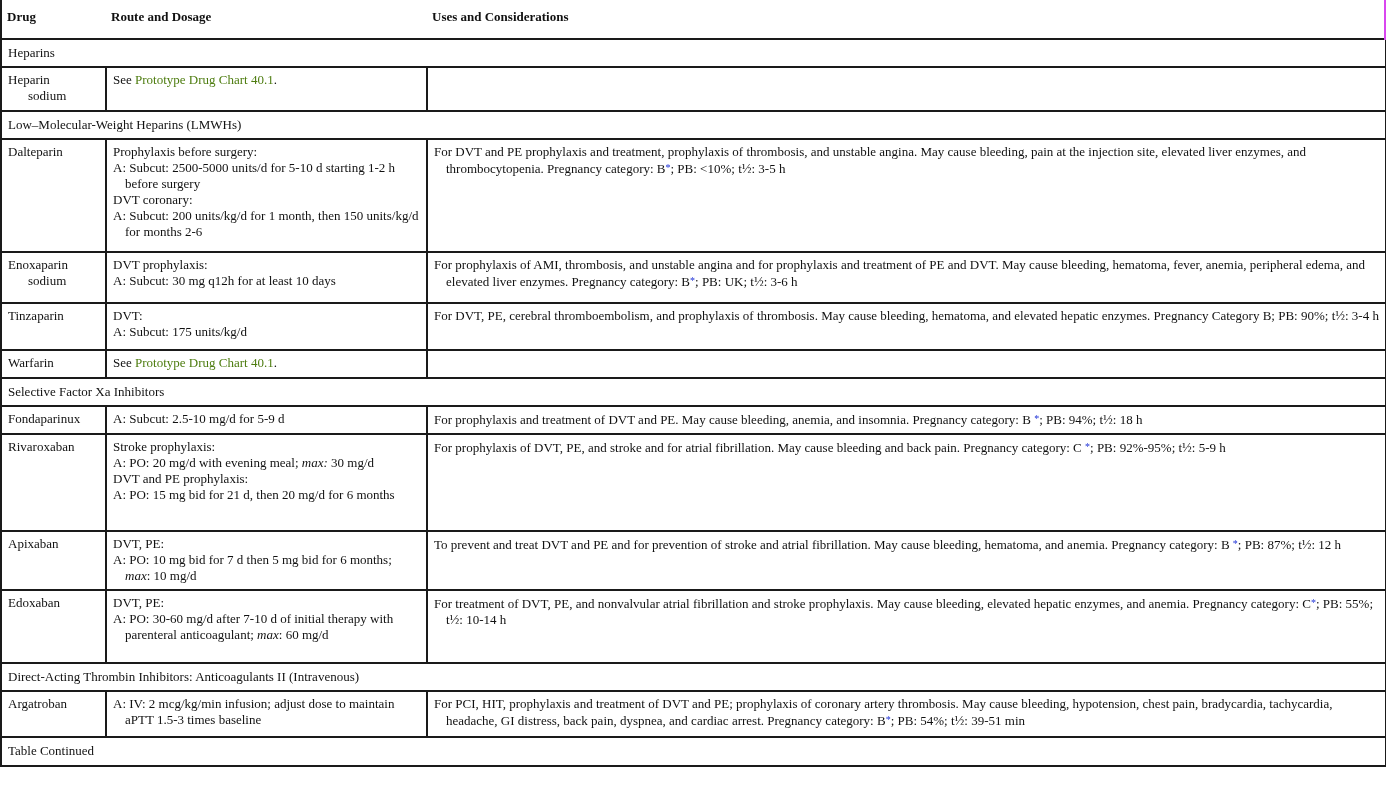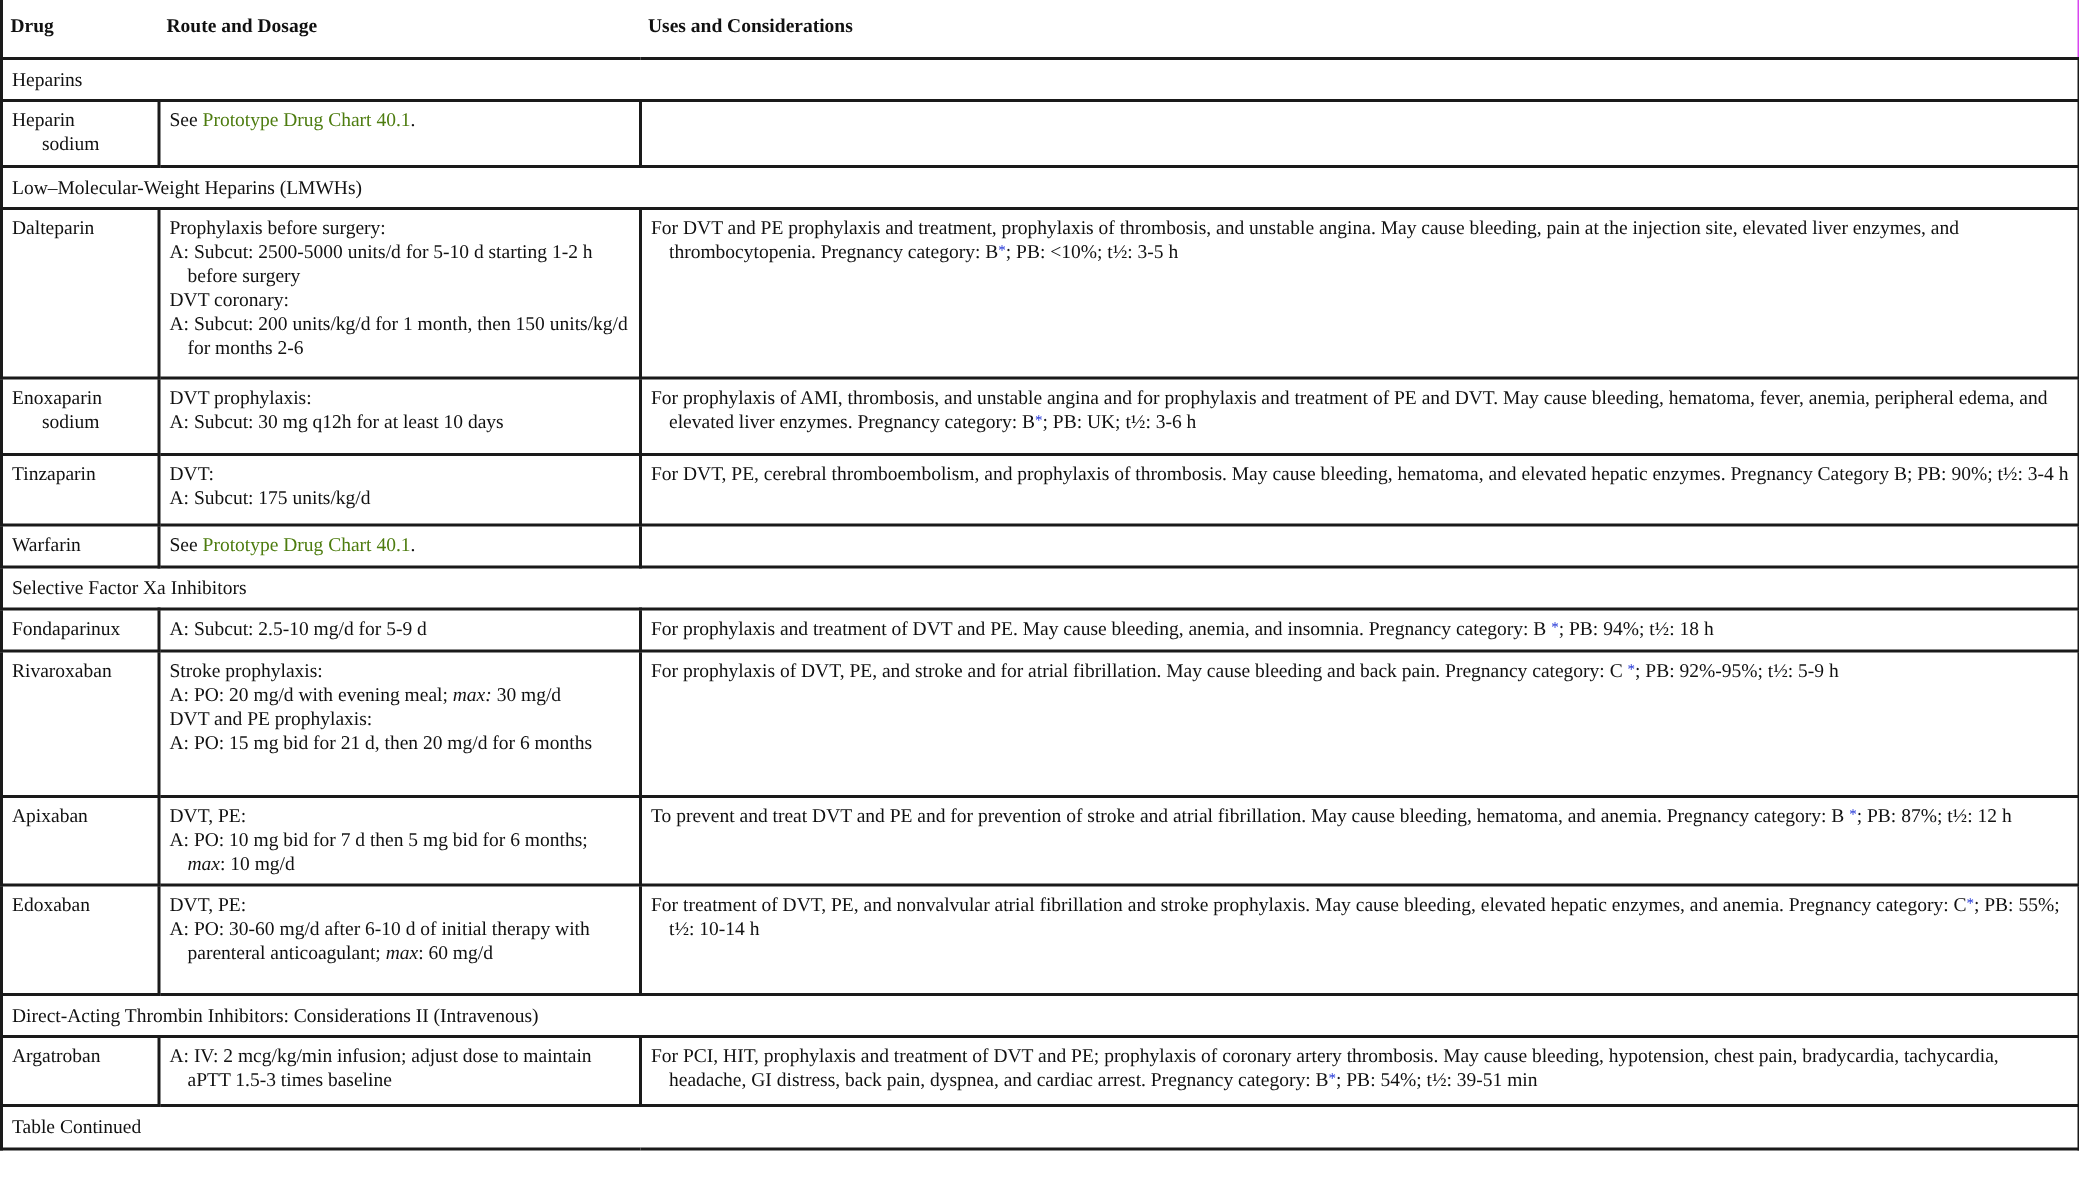--- a/index.html
+++ b/index.html
@@ -34,21 +34,21 @@
     thead th {
       font-weight: bold;
       height: 24px;
       padding-top: 9px;
       padding-left: 5px;
       border-left: none;
       border-right: none;
       border-top: none;
     }
     thead th:first-child { border-left: 2px solid #1a1a1a; }
-    thead th:last-child { border-right: 2px solid #d946ef; }
+    thead th:last-child { border-right: 4px solid #d946ef; }
     thead tr { border-top: 0; }
 
     tr.section td {
       height: 17px;
       padding-top: 5px;
       padding-bottom: 4px;
     }
     td.drug-cell { padding-left: 6px; }
     .hang {
       display: block;
@@ -199,29 +199,29 @@
       </td>
       <td>
         <span class="hang"><span>To prevent and treat DVT and PE and for prevention of stroke and atrial fibrillation. May cause bleeding, hematoma, and anemia. Pregnancy category: B   </span><span class="star">*</span><span>; PB: 87%; t½: 12 h</span></span>
       </td>
     </tr>
 
     <tr class="r-edox">
       <td class="drug-cell">Edoxaban</td>
       <td>
         <span class="hang">DVT, PE:</span>
-        <span class="hang"><span>A: PO: 30-60 mg/d after 6-10 d of initial therapy with parenteral anticoagulant; </span><em>max</em><span>: 60 mg/d</span></span>
+        <span class="hang"><span>A: PO: 30-60 mg/d after 7-10 d of initial therapy with parenteral anticoagulant; </span><em>max</em><span>: 60 mg/d</span></span>
       </td>
       <td>
         <span class="hang"><span>For treatment of DVT, PE, and nonvalvular atrial fibrillation and stroke prophylaxis. May cause bleeding, elevated hepatic enzymes, and anemia. Pregnancy category: C</span><span class="star">*</span><span>; PB: 55%; t½: 10-14 h</span></span>
       </td>
     </tr>
 
     <tr class="section">
-      <td colspan="3">Direct-Acting Thrombin Inhibitors: Considerations II (Intravenous)</td>
+      <td colspan="3">Direct-Acting Thrombin Inhibitors: Anticoagulants II (Intravenous)</td>
     </tr>
 
     <tr class="r-arga">
       <td class="drug-cell">Argatroban</td>
       <td>
         <span class="hang">A: IV: 2 mcg/kg/min infusion; adjust dose to maintain aPTT 1.5-3 times baseline</span>
       </td>
       <td>
         <span class="hang"><span>For PCI, HIT, prophylaxis and treatment of DVT and PE; prophylaxis of coronary artery thrombosis. May cause bleeding, hypotension, chest pain, bradycardia, tachycardia, headache, GI distress, back pain, dyspnea, and cardiac arrest. Pregnancy category: B</span><span class="star">*</span><span>; PB: 54%; t½: 39-51 min</span></span>
       </td>

